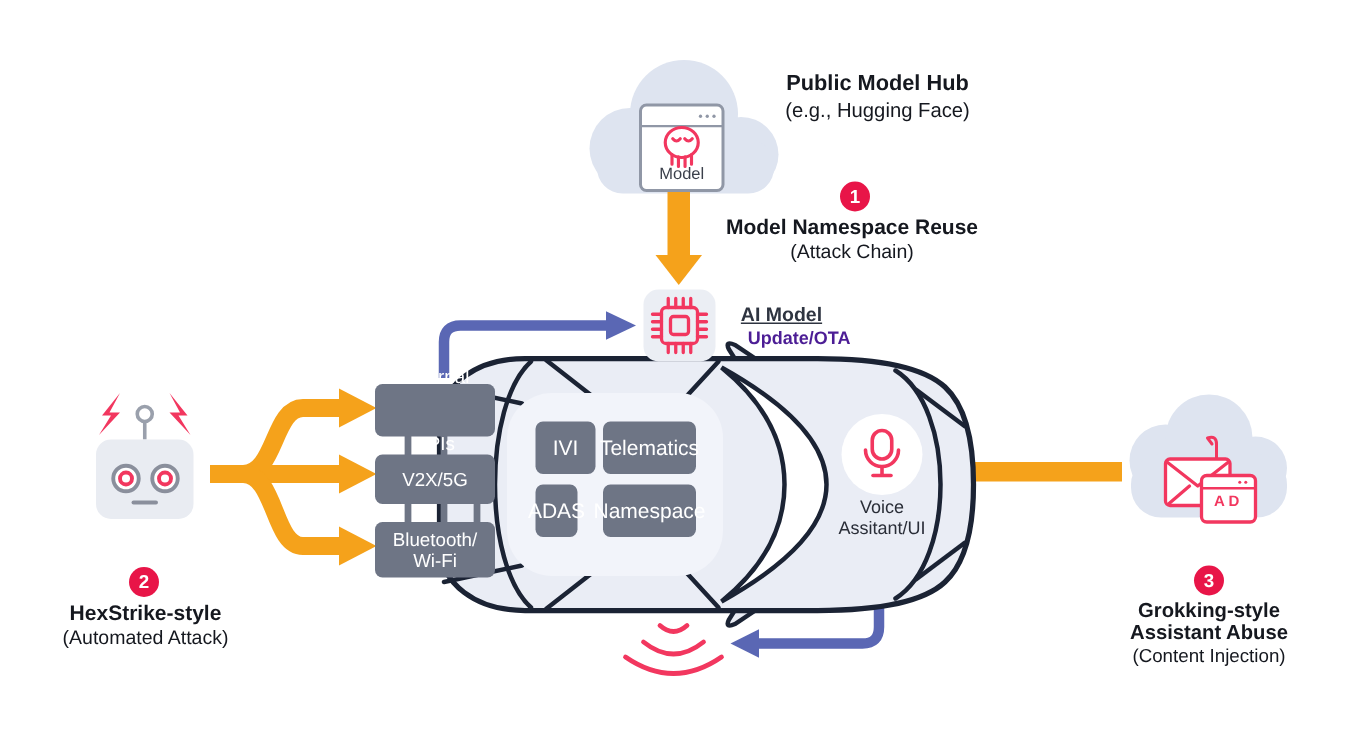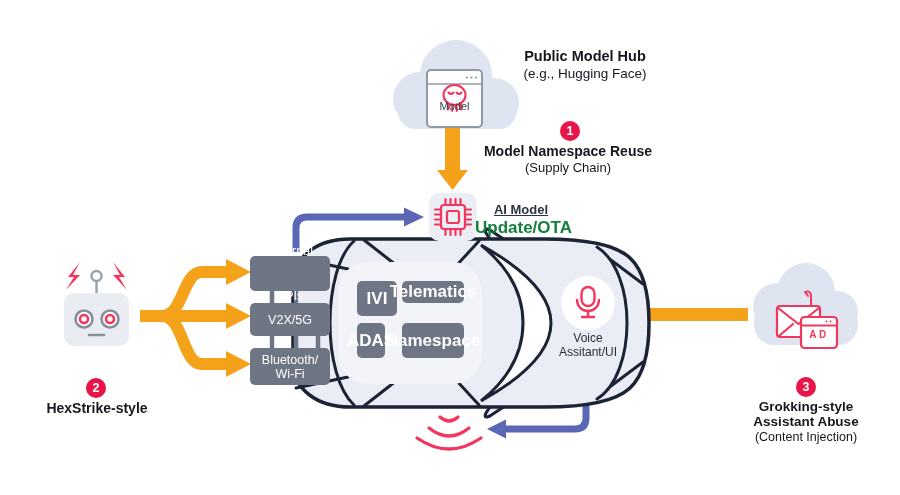--- a/index.html
+++ b/index.html
@@ -14,21 +14,21 @@
     position:absolute;width:20px;height:20px;border-radius:50%;
     background:#E81548;color:#fff;font-weight:700;font-size:12.5px;
     display:flex;align-items:center;justify-content:center;
   }
   .gbox{
     position:absolute;background:#6E7585;border-radius:5px;color:#fff;
     display:flex;flex-direction:column;align-items:center;justify-content:center;
     text-align:center;line-height:1.12;
   }
   .surface{font-size:12.5px;font-weight:500;}
-  .module{font-size:17px;font-weight:700;}
+  .module{font-size:14px;font-weight:400;}
   .tiny{position:absolute;text-align:center;}
 </style>
 </head>
 <body>
 
 <div id="stage">
 
 <svg id="diagram-svg" width="900" height="495" viewBox="0 0 900 495">
 
   <g fill="#DEE4F0">
@@ -177,52 +177,53 @@
       <rect x="801" y="317" width="36" height="31" rx="3.5" fill="#ffffff" stroke="#F2375F" stroke-width="2.2"></rect>
       <line x1="801" y1="325.5" x2="837" y2="325.5" stroke="#F2375F" stroke-width="1.8"></line>
       <circle cx="826.5" cy="321.5" r="1" fill="#F2375F"></circle>
       <circle cx="830.5" cy="321.5" r="1" fill="#F2375F"></circle>
     </g>
   </g>
 </svg>
 
 <div class="lbl b" style="left:475px;top:48px;width:220px;font-size:14.5px;">Public Model Hub</div>
 <div class="lbl" style="left:475px;top:66px;width:220px;font-size:13.5px;">(e.g., Hugging Face)</div>
-<div class="tiny" style="left:429px;top:100px;width:51px;font-size:11px;color:#3A3F4A;">Model</div>
+<div class="tiny" style="left:429px;top:110px;width:51px;font-size:11px;color:#3A3F4A;">Model</div>
 
 <div class="badge" style="left:560px;top:121px;">1</div>
 <div class="lbl b" style="left:458px;top:143px;width:220px;font-size:14px;">Model Namespace Reuse</div>
-<div class="lbl" style="left:458px;top:160px;width:220px;font-size:13px;">(Supply Chain)</div>
+<div class="lbl" style="left:458px;top:160px;width:220px;font-size:13px;">(Attack Chain)</div>
 
 <div class="lbl b" style="left:475px;top:202px;width:92px;font-size:13px;color:#2E3440;text-decoration:underline;">AI Model</div>
-<div class="lbl b" style="left:475px;top:218px;width:92px;font-size:17px;color:#15803d;">Update/OTA</div>
+<div class="lbl b" style="left:475px;top:218px;width:92px;font-size:12px;color:#4c1d95;text-align:right;">Update/OTA</div>
 
 <div class="gbox surface" style="left:250px;top:256px;width:80px;height:35px;gap:31px;">
   <span>External</span>
   <span>APIs</span>
 </div>
 <div class="gbox surface" style="left:250px;top:303px;width:80px;height:33px;">
   <span>V2X/5G</span>
 </div>
 <div class="gbox surface" style="left:250px;top:348px;width:80px;height:37px;">
   <span>Bluetooth/</span>
   <span>Wi-Fi</span>
 </div>
 
 <div class="gbox module" style="left:357px;top:281px;width:40px;height:35px;">IVI</div>
-<div class="gbox module" style="left:402px;top:281px;width:62px;height:22px;">Telematics</div>
+<div class="gbox module" style="left:402px;top:281px;width:62px;height:35px;">Telematics</div>
 <div class="gbox module" style="left:357px;top:323px;width:28px;height:35px;">ADAS</div>
 <div class="gbox module" style="left:402px;top:323px;width:62px;height:35px;">Namespace</div>
 
 <div class="lbl" style="left:538px;top:331px;width:100px;font-size:12px;color:#2A2E38;">Voice</div>
 <div class="lbl" style="left:538px;top:345px;width:100px;font-size:12px;color:#2A2E38;">Assitant/UI</div>
 
 <div class="tiny b" style="left:803px;top:329px;width:32px;font-size:10px;color:#F2375F;letter-spacing:2.5px;">AD</div>
 
 <div class="badge" style="left:86px;top:378px;">2</div>
 <div class="lbl b" style="left:12px;top:400px;width:170px;font-size:14px;">HexStrike-style</div>
+<div class="lbl" style="left:12px;top:417px;width:170px;font-size:13px;">(Automated Attack)</div>
 
 <div class="badge" style="left:796px;top:377px;">3</div>
 <div class="lbl b" style="left:716px;top:399px;width:180px;font-size:13.5px;">Grokking-style</div>
 <div class="lbl b" style="left:716px;top:414px;width:180px;font-size:13.5px;">Assistant Abuse</div>
 <div class="lbl" style="left:716px;top:430px;width:180px;font-size:12.5px;">(Content Injection)</div>
 
 </div>
 
 </body></html>

